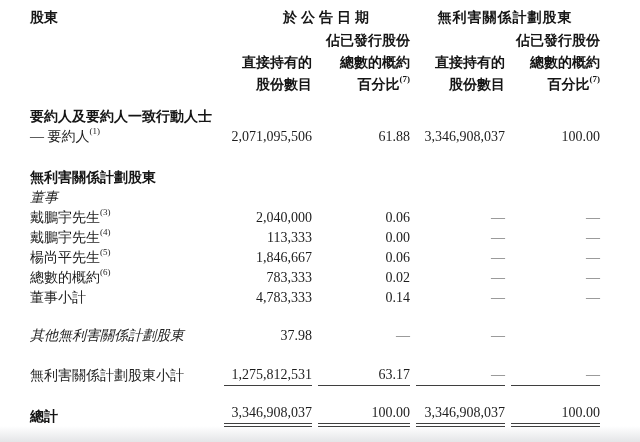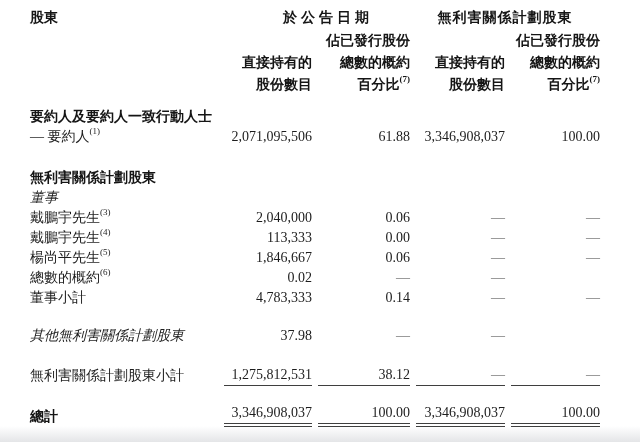--- a/index.html
+++ b/index.html
@@ -160,20 +160,21 @@
     <div class="row">
       <div class="cell label"><span>楊尚平先生</span><sup>(5)</sup></div>
       <div class="cell num">1,846,667</div>
       <div class="cell num">0.06</div>
       <div class="cell num dash">—</div>
       <div class="cell num dash">—</div>
     </div>
 
     <div class="row">
       <div class="cell label"><span>總數的概約</span><sup>(6)</sup></div>
+      <div class="cell num">783,333</div>
       <div class="cell num">0.02</div>
       <div class="cell num dash">—</div>
       <div class="cell num dash">—</div>
     </div>
 
     <div class="row">
       <div class="cell label"><span>董事小計</span><sup></sup></div>
       <div class="cell num">4,783,333</div>
       <div class="cell num">0.14</div>
       <div class="cell num dash">—</div>
@@ -183,21 +184,21 @@
     <div class="row r-other">
       <div class="cell label italic"><span>其他無利害關係計劃股東</span><sup></sup></div>
       <div class="cell num">37.98</div>
       <div class="cell num dash">—</div>
       <div class="cell num dash">—</div>
     </div>
 
     <div class="row r-subtotal u1">
       <div class="cell label"><span>無利害關係計劃股東小計</span><sup></sup></div>
       <div class="cell num">1,275,812,531</div>
-      <div class="cell num">38.12</div>
+      <div class="cell num">63.17</div>
       <div class="cell num dash">—</div>
       <div class="cell num dash">—</div>
     </div>
 
     <div class="row r-total u2">
       <div class="cell label bold"><span>總計</span><sup></sup></div>
       <div class="cell num">3,346,908,037</div>
       <div class="cell num">100.00</div>
       <div class="cell num">3,346,908,037</div>
       <div class="cell num">100.00</div>

